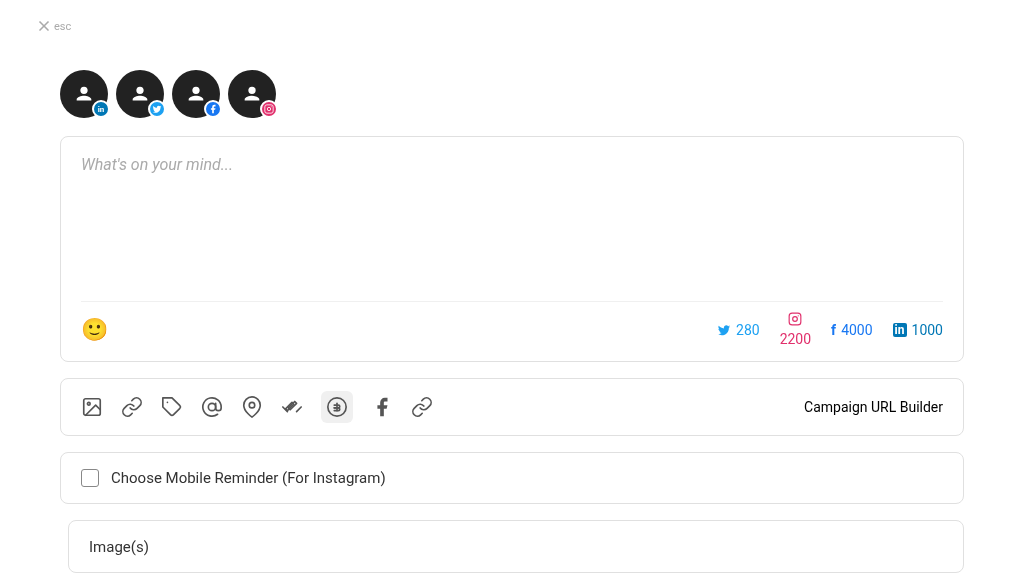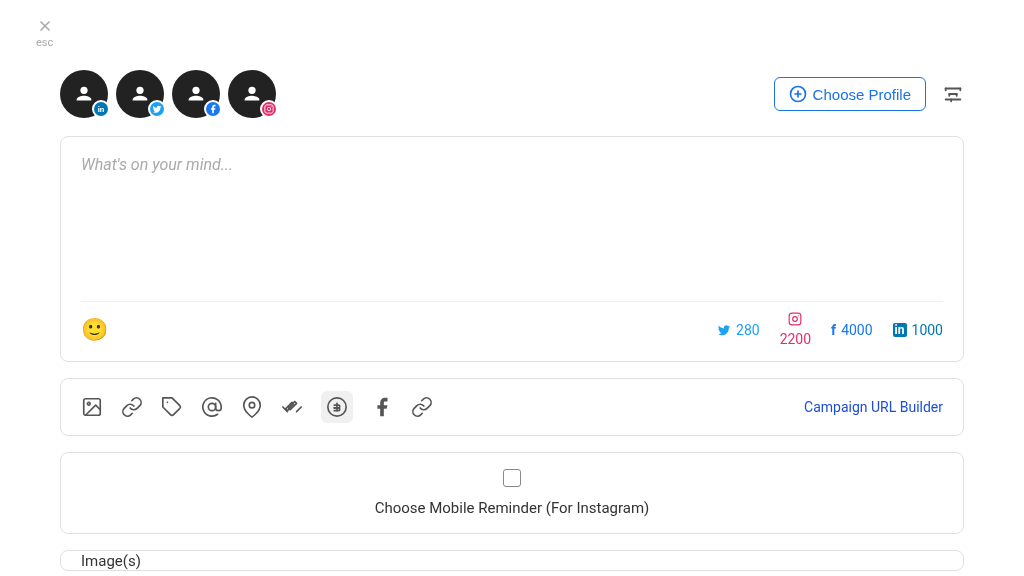--- a/index.html
+++ b/index.html
@@ -10,21 +10,21 @@
       width: 1024px;
       min-height: 576px;
       position: relative;
     }
 
     .esc-button {
       position: absolute;
       top: 18px;
       left: 36px;
       display: flex;
-      flex-direction: column;
+      flex-direction: row;
       align-items: center;
       cursor: pointer;
       color: #aaa;
       gap: 2px;
     }
     .esc-button svg { width: 16px; height: 16px; }
     .esc-label { font-size: 11px; color: #aaa; }
 
     .main-content {
       padding: 70px 60px 20px 60px;
@@ -209,36 +209,35 @@
     .toolbar-icon.active {
       background: #f0f0f0;
       border-radius: 6px;
       padding: 5px;
     }
 
     .campaign-url {
       display: flex;
       align-items: center;
       gap: 8px;
-      color: #1d4ed8;
+      color: #000000;
       cursor: pointer;
       font-size: 14px;
       margin-left: auto;
     }
 
     
     .reminder-box {
       border: 1.5px solid #e0e0e0;
       border-radius: 8px;
       padding: 16px 20px;
       display: flex;
       align-items: center;
       gap: 12px;
       margin-bottom: 16px;
-      flex-direction: column;
     }
 
     .reminder-checkbox {
       width: 18px;
       height: 18px;
       border: 1.5px solid #888;
       border-radius: 3px;
       cursor: pointer;
       appearance: none;
       background: #fff;
@@ -248,21 +247,22 @@
     .reminder-label {
       font-size: 15px;
       color: #333;
       cursor: pointer;
     }
 
     
     .image-box {
       border: 1.5px solid #e0e0e0;
       border-radius: 8px;
-      padding: 0 20px;
+      padding: 16px 20px;
+      margin-left: 8px;
     }
 
     .image-box-header {
       font-size: 15px;
       color: #333;
     }
   </style>
 </head>
 <body>
 
@@ -326,43 +326,20 @@
           <svg viewBox="0 0 24 24" width="10" height="10" fill="#fff">
               <rect x="2" y="2" width="20" height="20" rx="5" ry="5" fill="none" stroke="#fff" stroke-width="2"></rect>
               <circle cx="12" cy="12" r="4" fill="none" stroke="#fff" stroke-width="2"></circle>
               <circle cx="17.5" cy="6.5" r="1" fill="#fff"></circle>
             </svg>
         </div>
       </div>
 
     </div>
 
-    <div class="profile-actions">
-      <button class="choose-profile-btn">
-        <svg viewBox="0 0 24 24" fill="none" stroke="#1a73e8" stroke-width="2.2" stroke-linecap="round">
-          <circle cx="12" cy="12" r="10"></circle>
-          <line x1="12" y1="8" x2="12" y2="16"></line>
-          <line x1="8" y1="12" x2="16" y2="12"></line>
-        </svg>
-        <span>Choose Profile</span>
-      </button>
-      <div class="filter-icon">
-        <svg viewBox="0 0 24 24" fill="none" stroke="#555" stroke-width="2" stroke-linecap="round">
-          <line x1="4" y1="6" x2="20" y2="6"></line>
-          <line x1="8" y1="12" x2="16" y2="12"></line>
-          <line x1="4" y1="6" x2="4" y2="8"></line>
-            <line x1="20" y1="6" x2="20" y2="8"></line>
-          <line x1="8" y1="12" x2="8" y2="14"></line>
-            <line x1="16" y1="12" x2="16" y2="14"></line>
-
-          <line x1="4" y1="18" x2="20" y2="18"></line>
-          <line x1="10" y1="18" x2="10" y2="20"></line>
-        </svg>
-      </div>
-    </div>
   </div>
 
   <div class="compose-box">
     <textarea class="compose-textarea" placeholder="What's on your mind..." style=""></textarea>
 
     <div class="compose-footer">
       <div class="emoji-btn">🙂</div>
       <div class="char-counts">
         <div class="char-count count-twitter">
           <svg viewBox="0 0 24 24" width="14" height="14" fill="#1da1f2">

